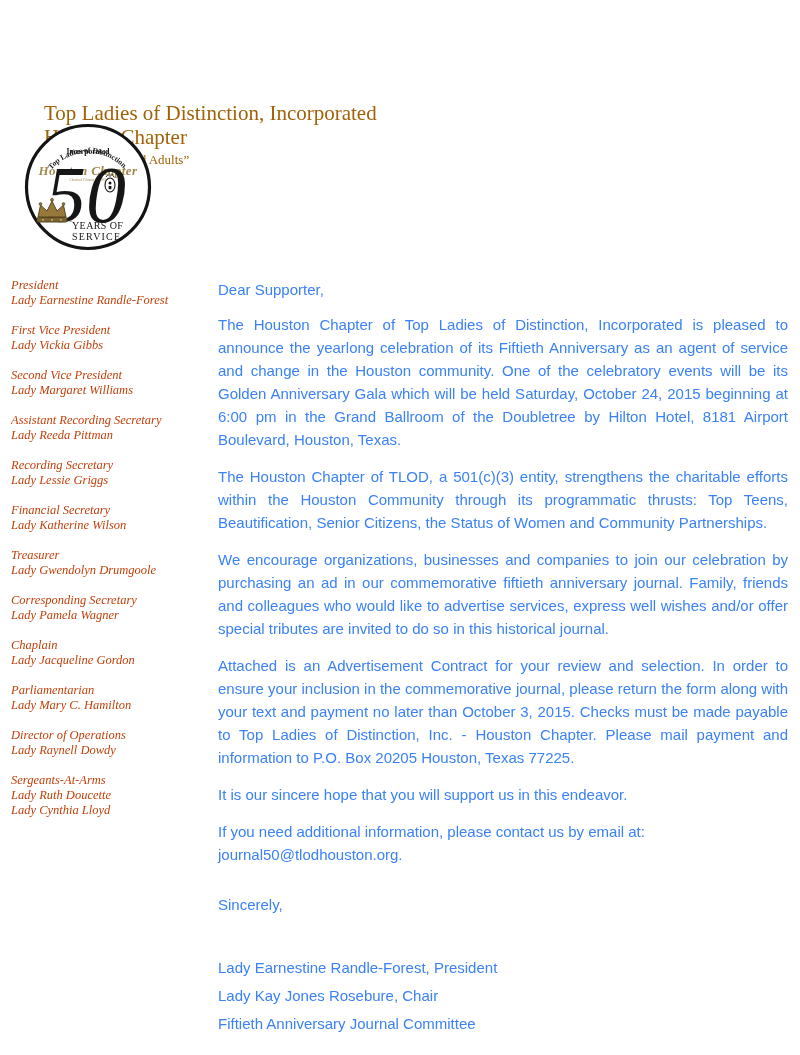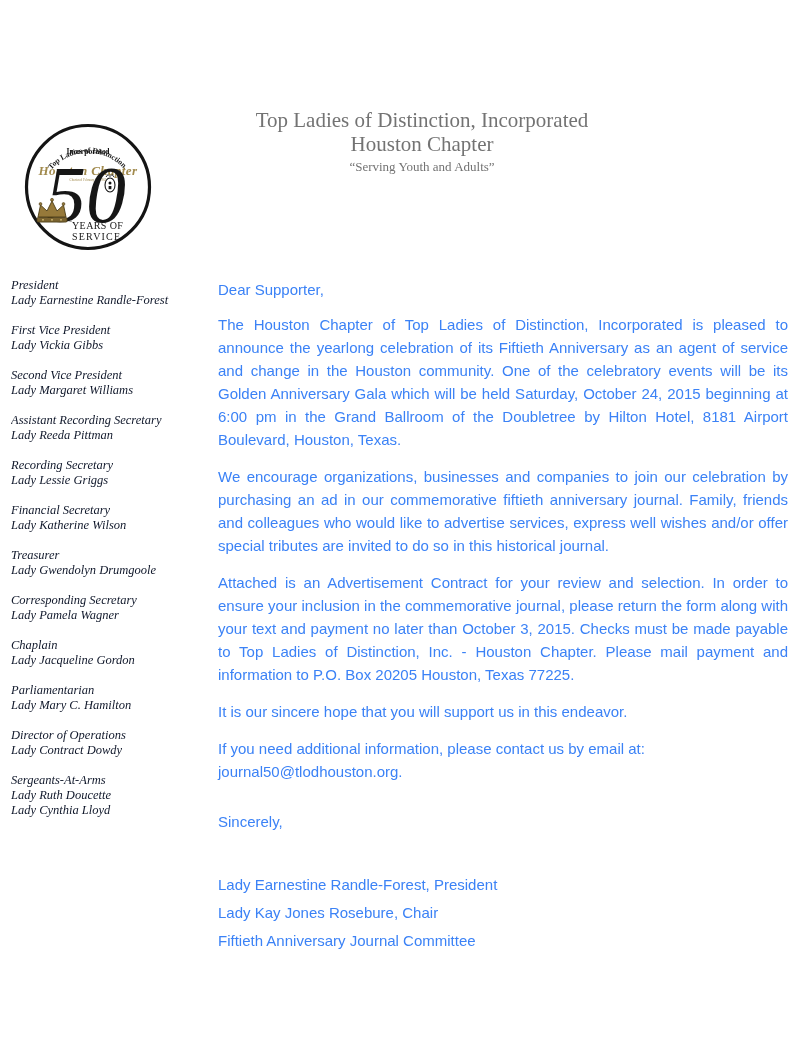--- a/index.html
+++ b/index.html
@@ -6,38 +6,38 @@
   .page{
     position:relative;
     width:800px;height:1055px;
     background:#ffffff;
     overflow:hidden;
     font-family:"Liberation Sans",sans-serif;
   }
 
   
   .header-block{
-    position:absolute;left:44px;top:108px;width:756px;
-    text-align:center;color:#737373;
+    position:absolute;left:44px;top:101px;width:756px;
+    color:#a16207;
     font-family:"Liberation Serif",serif;
   }
   .title-line1{font-size:21px;line-height:24px;}
   .title-line2{font-size:21px;line-height:24px;}
   .tagline{font-size:13px;line-height:18px;margin-top:2px;}
 
   
   .logo-wrap{position:absolute;left:22px;top:122px;width:132px;height:132px;}
 
   
   .sidebar{
     position:absolute;left:11px;top:278px;width:200px;height:750px;
     overflow:hidden;
     font-family:"Liberation Serif",serif;
     font-style:italic;
-    font-size:12.5px;line-height:15px;color:#0f172a;
+    font-size:12.5px;line-height:15px;color:#c2410c;
   }
   .officer{margin-bottom:15px;}
   .officer div{white-space:nowrap;}
   .officer sup{font-size:8px;line-height:0;}
 
   
   .letter{
     position:absolute;left:218px;top:278px;width:570px;
     font-size:15px;line-height:23px;color:#3b82f6;
   }
@@ -132,33 +132,34 @@
       <div class="officer">
         <div>Chaplain</div>
         <div>Lady Jacqueline Gordon</div>
       </div>
       <div class="officer">
         <div>Parliamentarian</div>
         <div>Lady Mary C. Hamilton</div>
       </div>
       <div class="officer">
         <div>Director of Operations</div>
-        <div>Lady Contract Dowdy</div>
+        <div>Lady Raynell Dowdy</div>
       </div>
       <div class="officer">
         <div>Sergeants-At-Arms</div>
         <div>Lady Ruth Doucette</div>
         <div>Lady Cynthia Lloyd</div>
       </div>
     </div>
 
   <div class="letter">
     <p class="salutation">Dear Supporter,</p>
     <div id="paragraphs">
         <p class="para">The Houston Chapter of Top Ladies of Distinction, Incorporated is pleased to announce the yearlong celebration of its Fiftieth Anniversary as an agent of service and change in the Houston community. One of the celebratory events will be its Golden Anniversary Gala which will be held Saturday, October 24, 2015 beginning at 6:00 pm in the Grand Ballroom of the Doubletree by Hilton Hotel, 8181 Airport Boulevard, Houston, Texas.</p>
+        <p class="para">The Houston Chapter of TLOD, a 501(c)(3) entity, strengthens the charitable efforts within the Houston Community through its programmatic thrusts: Top Teens, Beautification, Senior Citizens, the Status of Women and Community Partnerships.</p>
         <p class="para">We encourage organizations, businesses and companies to join our celebration by purchasing an ad in our commemorative fiftieth anniversary journal. Family, friends and colleagues who would like to advertise services, express well wishes and/or offer special tributes are invited to do so in this historical journal.</p>
         <p class="para">Attached is an Advertisement Contract for your review and selection. In order to ensure your inclusion in the commemorative journal, please return the form along with your text and payment no later than October 3, 2015. Checks must be made payable to Top Ladies of Distinction, Inc. - Houston Chapter. Please mail payment and information to P.O. Box 20205 Houston, Texas 77225.</p>
       </div>
     <p class="hope-line">It is our sincere hope that you will support us in this endeavor.</p>
     <div class="contact-block">
       <div>If you need additional information, please contact us by email at:</div>
       <div>journal50@tlodhouston.org.</div>
     </div>
     <p class="closing">Sincerely,</p>
     <div id="signature">

